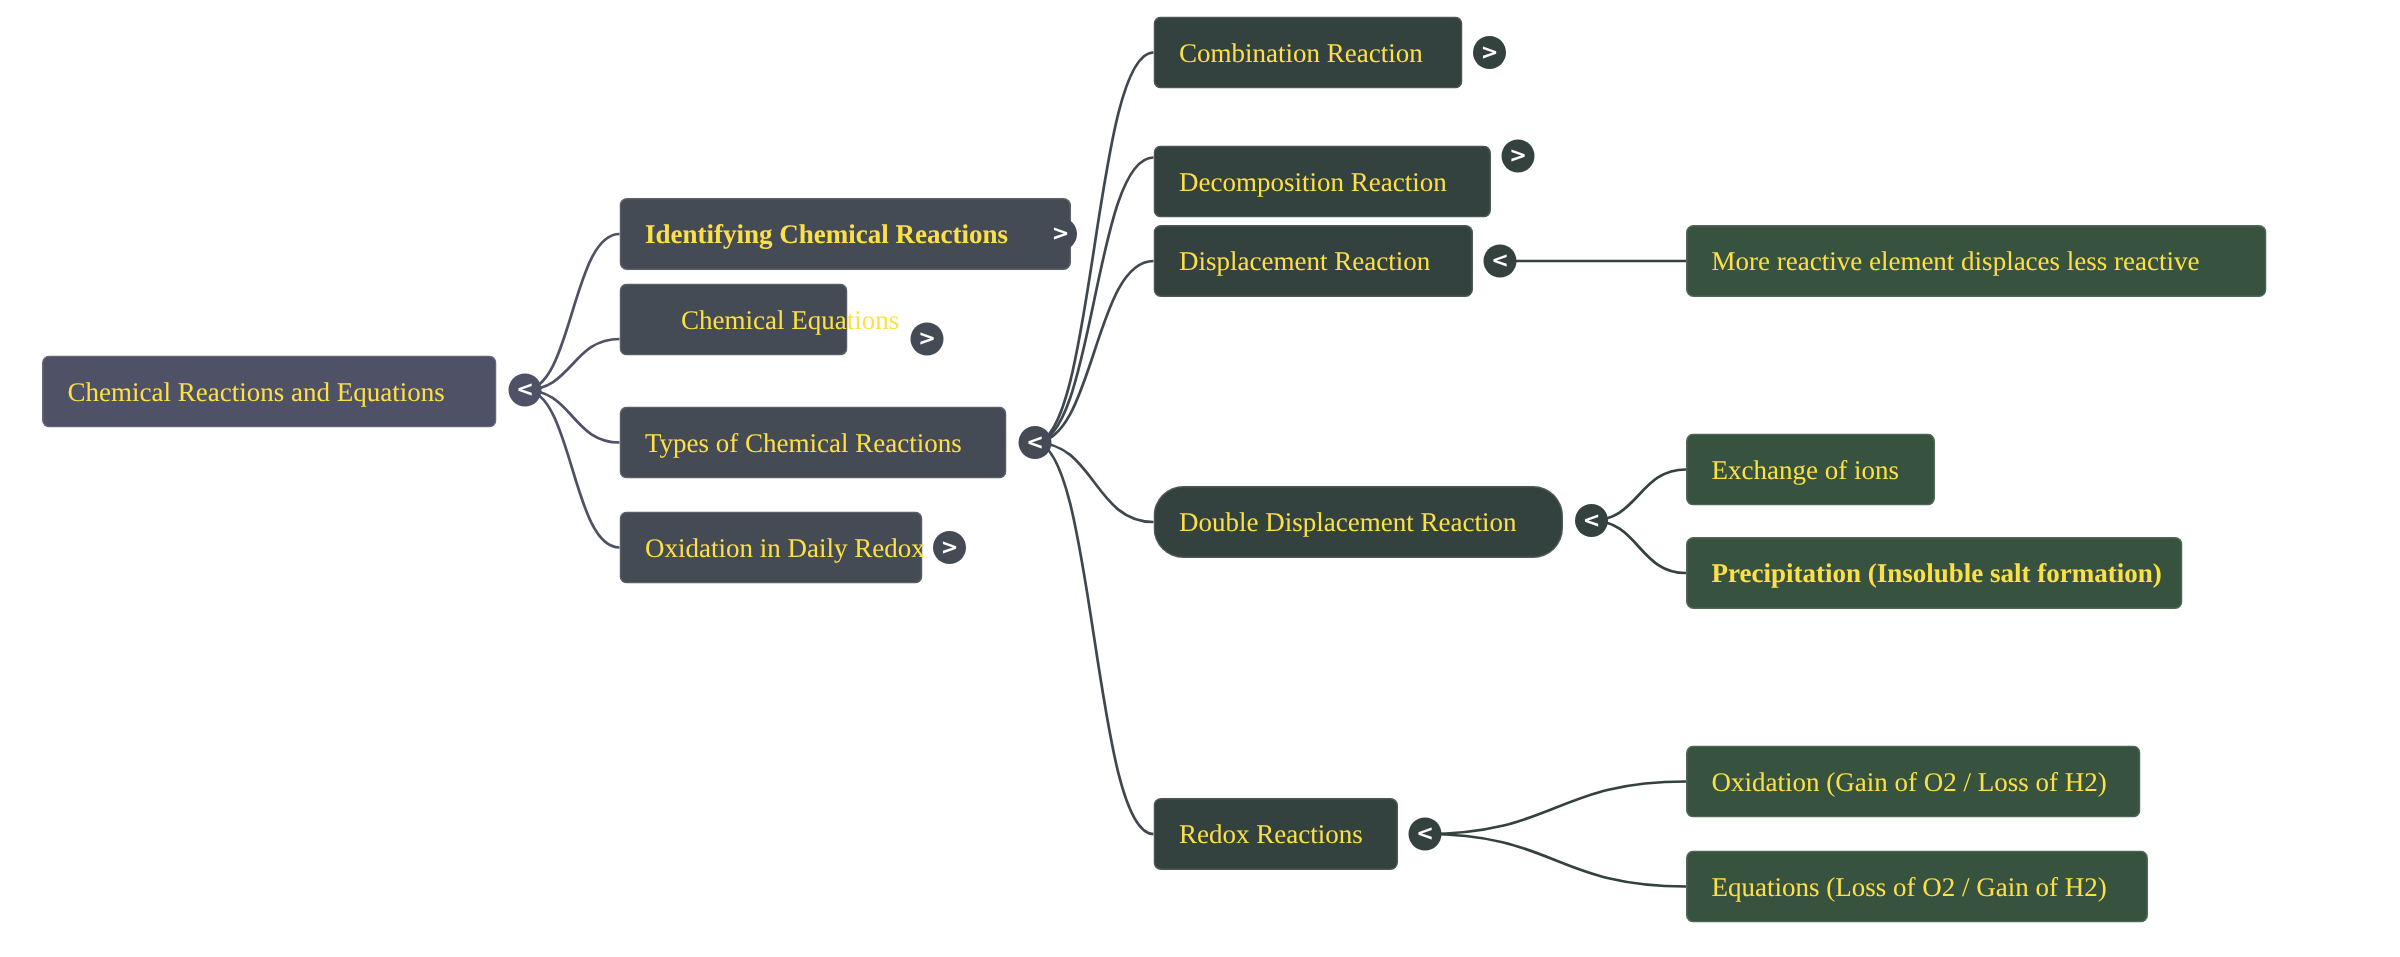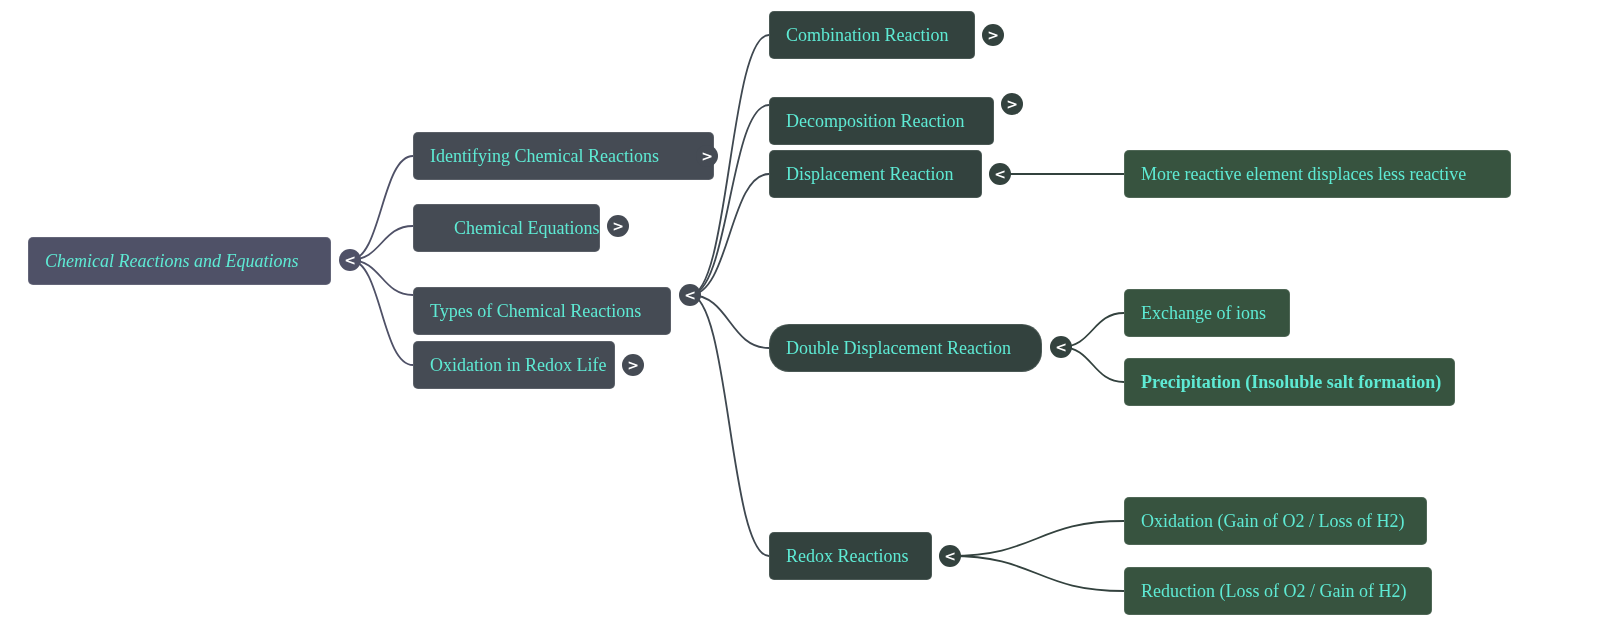--- a/index.html
+++ b/index.html
@@ -1,20 +1,20 @@
 <!DOCTYPE html>
 <html><head>
   <meta charset="utf-8">
   <style>
     html, body { margin: 0; padding: 0; background: #ffffff; }
     body { width: 1600px; height: 638px; position: relative; overflow: hidden;
            font-family: "Liberation Serif", "DejaVu Serif", serif; }
     #edges { position: absolute; left: 0; top: 0; width: 1600px; height: 638px; }
     .node { position: absolute; height: 48px; box-sizing: border-box; border-radius: 5px;
-            color: #5eead4; font-size: 18px; line-height: 46px; padding: 0 16px;
+            color: #fde047; font-size: 18px; line-height: 46px; padding: 0 16px;
             white-space: nowrap; border: 1px solid rgba(255,255,255,0.12); cursor: pointer; }
     .lvl0 { background: #4f5167; }
     .lvl1 { background: #454b54; }
     .lvl2 { background: #33423e; }
     .lvl3 { background: #37533f; }
     .toggle { position: absolute; width: 22px; height: 22px; border-radius: 50%;
               color: #ffffff; font-family: "DejaVu Sans", sans-serif; font-size: 14px; font-weight: bold;
               line-height: 22px; text-align: center; cursor: pointer; }
     .t0 { background: #4f5167; }
     .t1 { background: #454b54; }
@@ -33,33 +33,33 @@
     <path d="M690,295 C729.5,295 729.5,174 769,174" fill="none" stroke="#3f4850" stroke-width="1.8"></path>
     <path d="M690,295 C729.5,295 729.5,348 769,348" fill="none" stroke="#3f4850" stroke-width="1.8"></path>
     <path d="M690,295 C729.5,295 729.5,556 769,556" fill="none" stroke="#3f4850" stroke-width="1.8"></path>
     <path d="M1000,174 C1062,174 1062,174 1124,174" fill="none" stroke="#33423e" stroke-width="1.8"></path>
     <path d="M1061,347 C1092.5,347 1092.5,313 1124,313" fill="none" stroke="#33423e" stroke-width="1.8"></path>
     <path d="M1061,347 C1092.5,347 1092.5,382 1124,382" fill="none" stroke="#33423e" stroke-width="1.8"></path>
     <path d="M950,556 C1037,556 1037,521 1124,521" fill="none" stroke="#33423e" stroke-width="1.8"></path>
     <path d="M950,556 C1037,556 1037,591 1124,591" fill="none" stroke="#33423e" stroke-width="1.8"></path>
   </svg>
 
-<div class="node lvl0" style="left:28px;top:237px;width:303px;font-style:italic;">Chemical Reactions and Equations</div>
+<div class="node lvl0" style="left:28px;top:237px;width:303px;">Chemical Reactions and Equations</div>
 <div class="toggle t0" style="left:339px;top:249px;">&lt;</div>
 
-<div class="node lvl1" style="left:413px;top:132px;width:301px;">Identifying Chemical Reactions</div>
+<div class="node lvl1" style="left:413px;top:132px;width:301px;font-weight:bold;">Identifying Chemical Reactions</div>
 <div class="toggle t1" style="left:696px;top:145px;">&gt;</div>
 
-<div class="node lvl1" style="left:413px;top:204px;width:187px;padding-left:40px;">Chemical Equations</div>
+<div class="node lvl1" style="left:413px;top:189px;width:152px;padding-left:40px;">Chemical Equations</div>
 <div class="toggle t1" style="left:607px;top:215px;">&gt;</div>
 
-<div class="node lvl1" style="left:413px;top:271px;width:258px;margin-top:16px;">Types of Chemical Reactions</div>
+<div class="node lvl1" style="left:413px;top:271px;width:258px;">Types of Chemical Reactions</div>
 <div class="toggle t1" style="left:679px;top:284px;">&lt;</div>
 
-<div class="node lvl1" style="left:413px;top:341px;width:202px;">Oxidation in Redox Life</div>
+<div class="node lvl1" style="left:413px;top:341px;width:202px;">Oxidation in Daily Redox</div>
 <div class="toggle t1" style="left:622px;top:354px;">&gt;</div>
 
 <div class="node lvl2" style="left:769px;top:11px;width:206px;">Combination Reaction</div>
 <div class="toggle t2" style="left:982px;top:24px;">&gt;</div>
 
 <div class="node lvl2" style="left:769px;top:81px;width:225px;margin-top:16px;">Decomposition Reaction</div>
 <div class="toggle t2" style="left:1001px;top:93px;">&gt;</div>
 
 <div class="node lvl2" style="left:769px;top:150px;width:213px;">Displacement Reaction</div>
 <div class="toggle t2" style="left:989px;top:163px;">&lt;</div>
@@ -67,13 +67,13 @@
 <div class="node lvl2" style="left:769px;top:324px;width:273px;border-radius:20px;">Double Displacement Reaction</div>
 <div class="toggle t2" style="left:1050px;top:336px;">&lt;</div>
 
 <div class="node lvl2" style="left:769px;top:532px;width:163px;">Redox Reactions</div>
 <div class="toggle t2" style="left:939px;top:545px;">&lt;</div>
 
 <div class="node lvl3" style="left:1124px;top:150px;width:387px;">More reactive element displaces less reactive</div>
 <div class="node lvl3" style="left:1124px;top:289px;width:166px;">Exchange of ions</div>
 <div class="node lvl3" style="left:1124px;top:358px;width:331px;font-weight:bold;">Precipitation (Insoluble salt formation)</div>
 <div class="node lvl3" style="left:1124px;top:497px;width:303px;">Oxidation (Gain of O2 / Loss of H2)</div>
-<div class="node lvl3" style="left:1124px;top:567px;width:308px;">Reduction (Loss of O2 / Gain of H2)</div>
+<div class="node lvl3" style="left:1124px;top:567px;width:308px;">Equations (Loss of O2 / Gain of H2)</div>
 
 </body></html>

